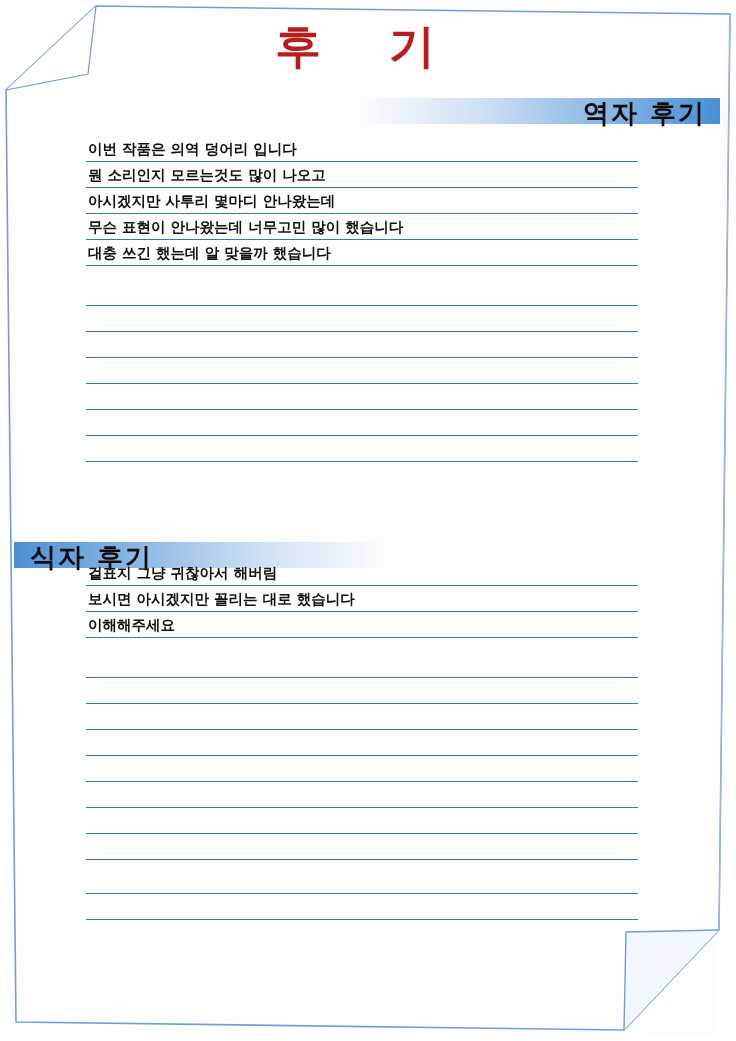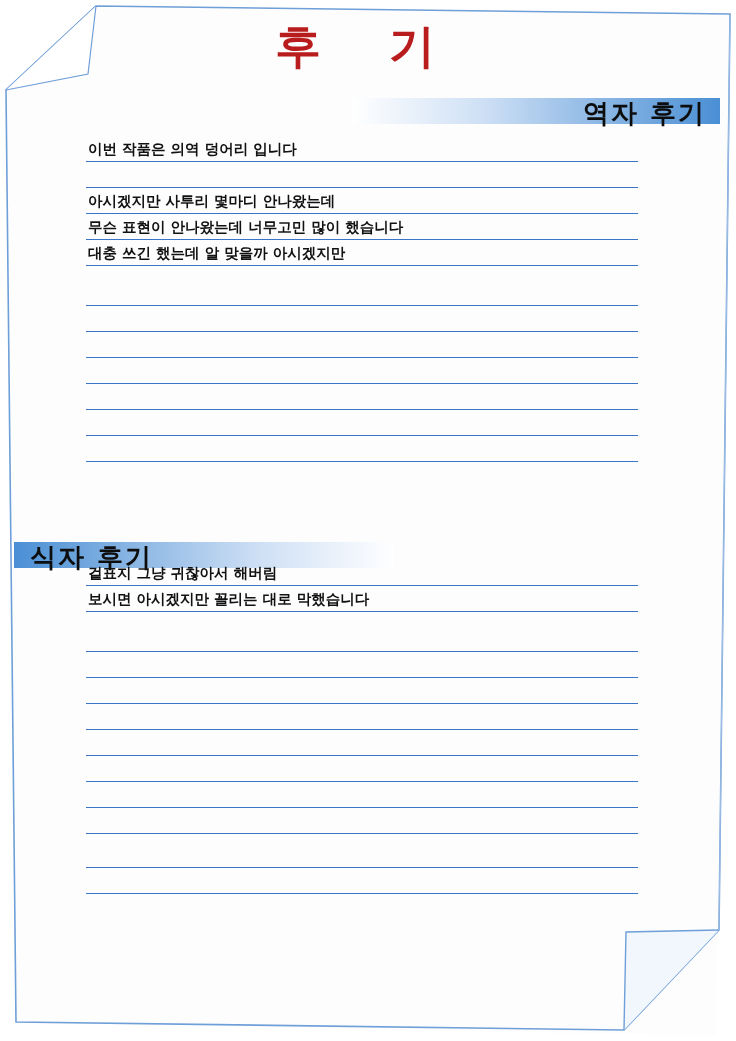--- a/index.html
+++ b/index.html
@@ -139,32 +139,33 @@
     <div class="sec-bar right"></div>
     <div class="sec-label right">역자 후기</div>
   </div>
 
   <div class="lines" style="left:86px; top:136px; width:552px;">
     <div class="ruled-row">
       <div class="text">이번 작품은 의역 덩어리 입니다</div>
       <div class="rule"></div>
     </div>
     <div class="ruled-row">
+      <div class="text">뭔 소리인지 모르는것도 많이 나오고</div>
       <div class="rule"></div>
     </div>
     <div class="ruled-row">
       <div class="text">아시겠지만 사투리 몇마디 안나왔는데</div>
       <div class="rule"></div>
     </div>
     <div class="ruled-row">
       <div class="text">무슨 표현이 안나왔는데 너무고민 많이 했습니다</div>
       <div class="rule"></div>
     </div>
     <div class="ruled-row">
-      <div class="text">대충 쓰긴 했는데 알 맞을까 아시겠지만</div>
+      <div class="text">대충 쓰긴 했는데 알 맞을까 했습니다</div>
       <div class="rule"></div>
     </div>
     <div class="ruled-row" style="height:40px;">
       <div class="text"></div>
       <div class="rule"></div>
     </div>
     <div class="ruled-row">
       <div class="text"></div>
       <div class="rule"></div>
     </div>
@@ -194,21 +195,25 @@
     <div class="sec-bar left"></div>
     <div class="sec-label left">식자 후기</div>
   </div>
 
   <div class="lines" style="left:86px; top:560px; width:552px;text-decoration:underline;">
     <div class="ruled-row">
       <div class="text">겉표지 그냥 귀찮아서 해버림</div>
       <div class="rule"></div>
     </div>
     <div class="ruled-row">
-      <div class="text">보시면 아시겠지만 꼴리는 대로 막했습니다</div>
+      <div class="text">보시면 아시겠지만 꼴리는 대로 했습니다</div>
+      <div class="rule"></div>
+    </div>
+    <div class="ruled-row">
+      <div class="text">이해해주세요</div>
       <div class="rule"></div>
     </div>
     <div class="ruled-row" style="height:40px;">
       <div class="text"></div>
       <div class="rule"></div>
     </div>
     <div class="ruled-row">
       <div class="text"></div>
       <div class="rule"></div>
     </div>

